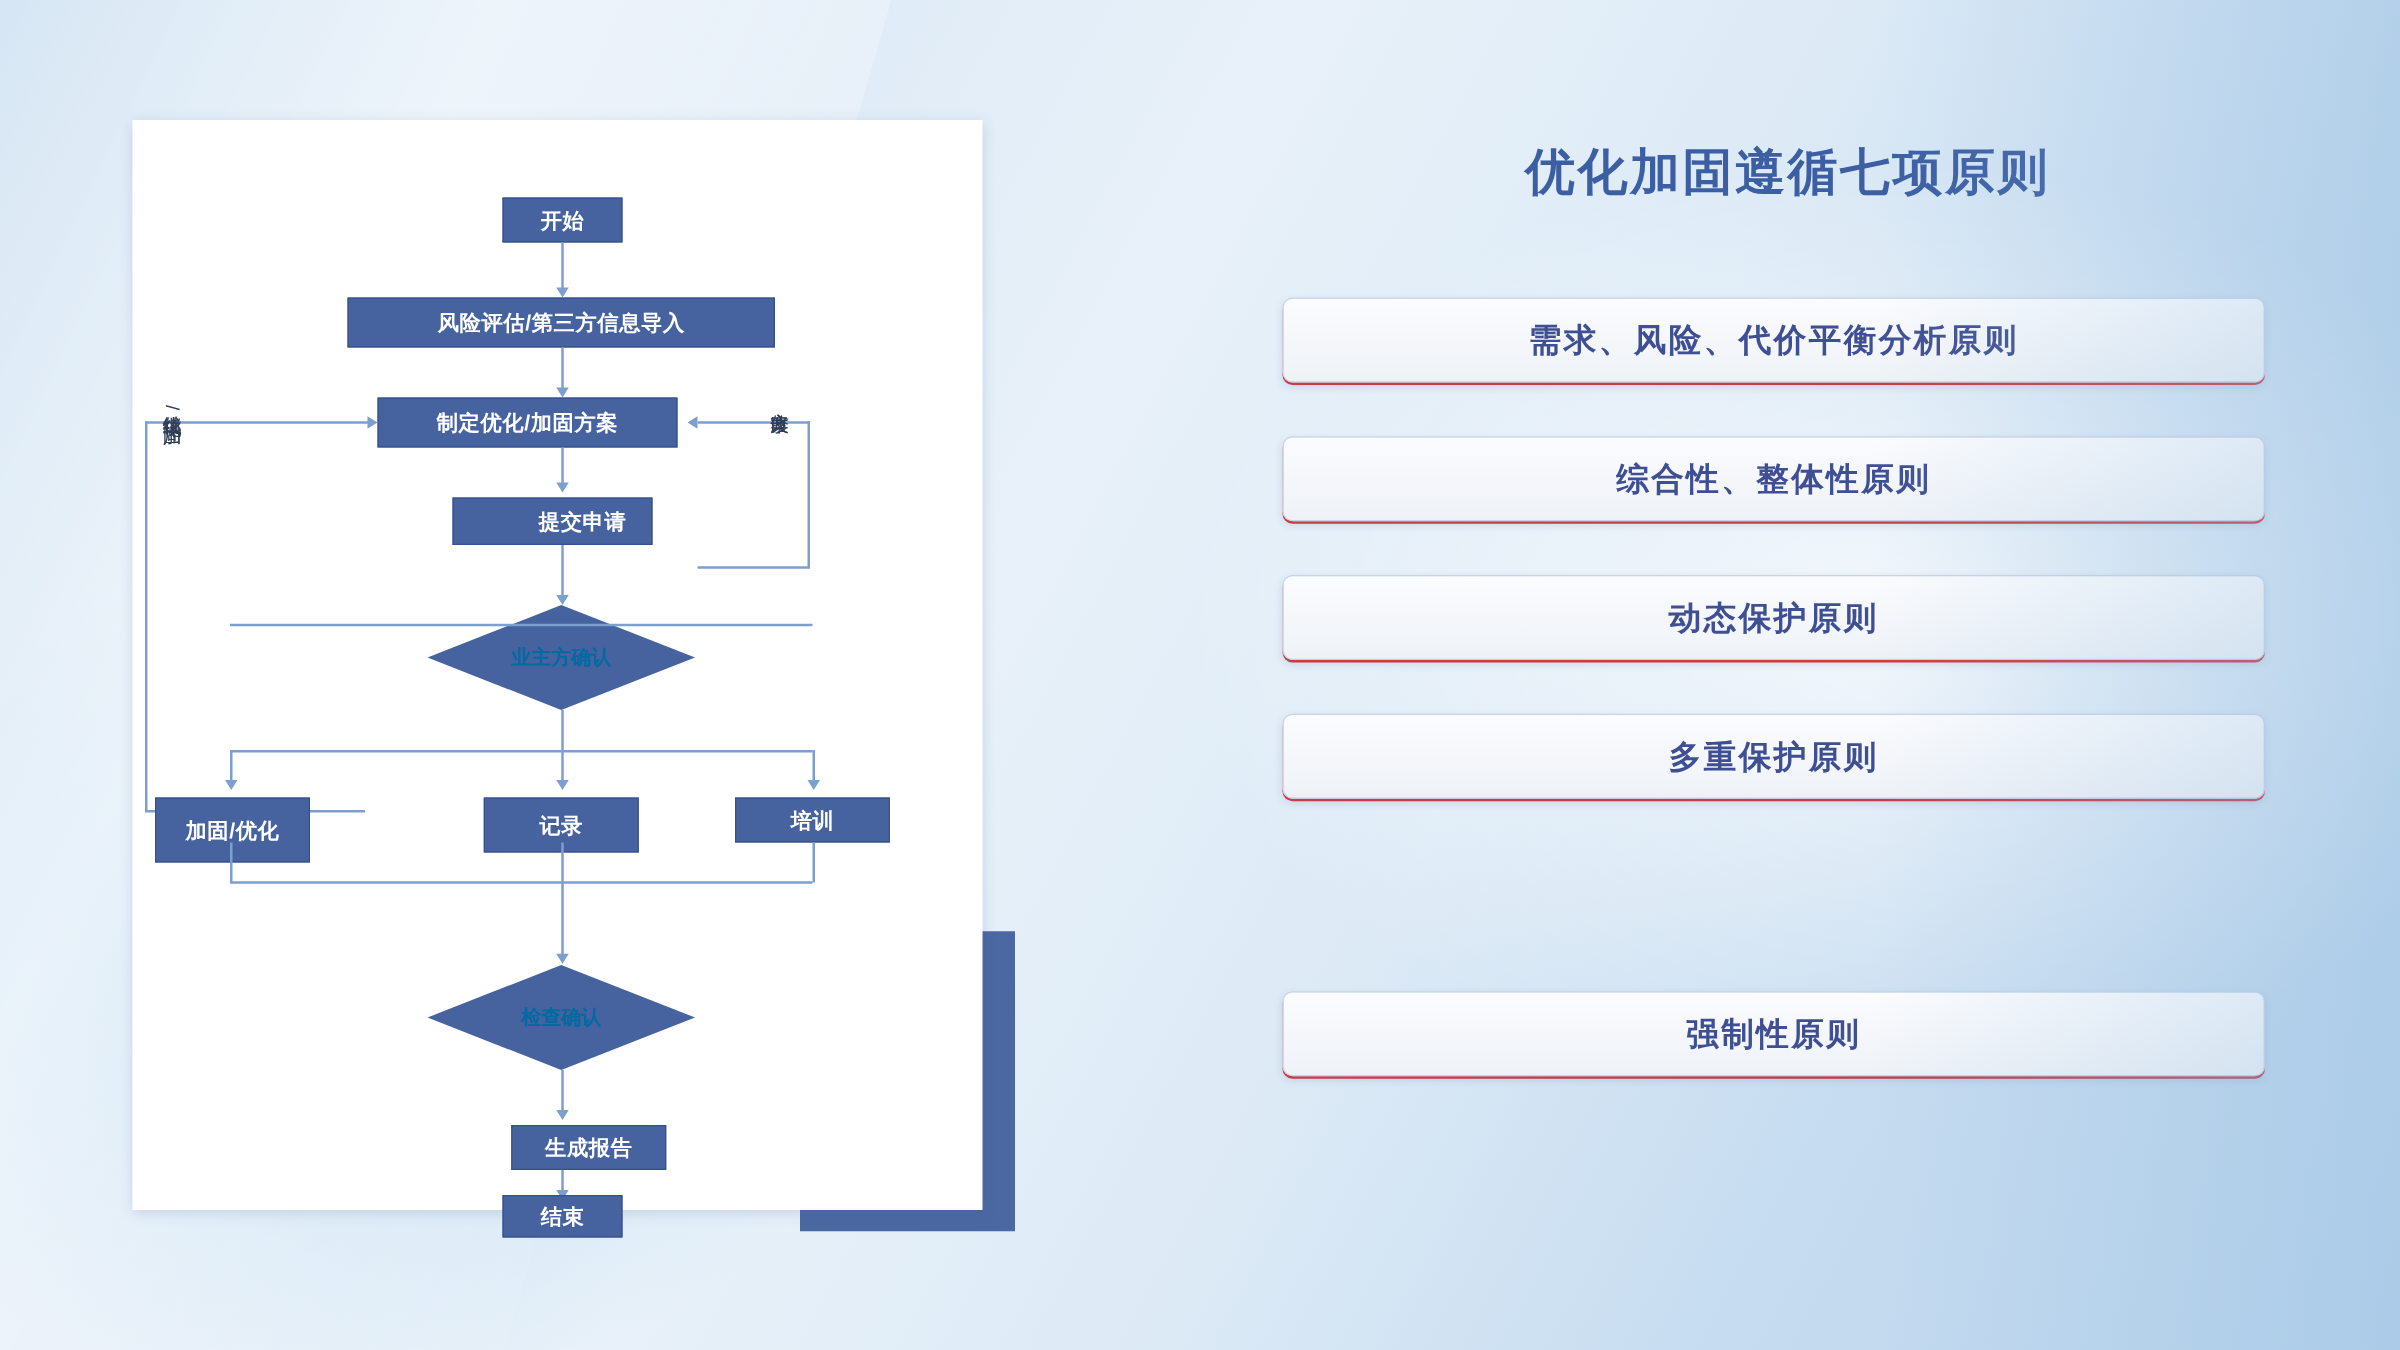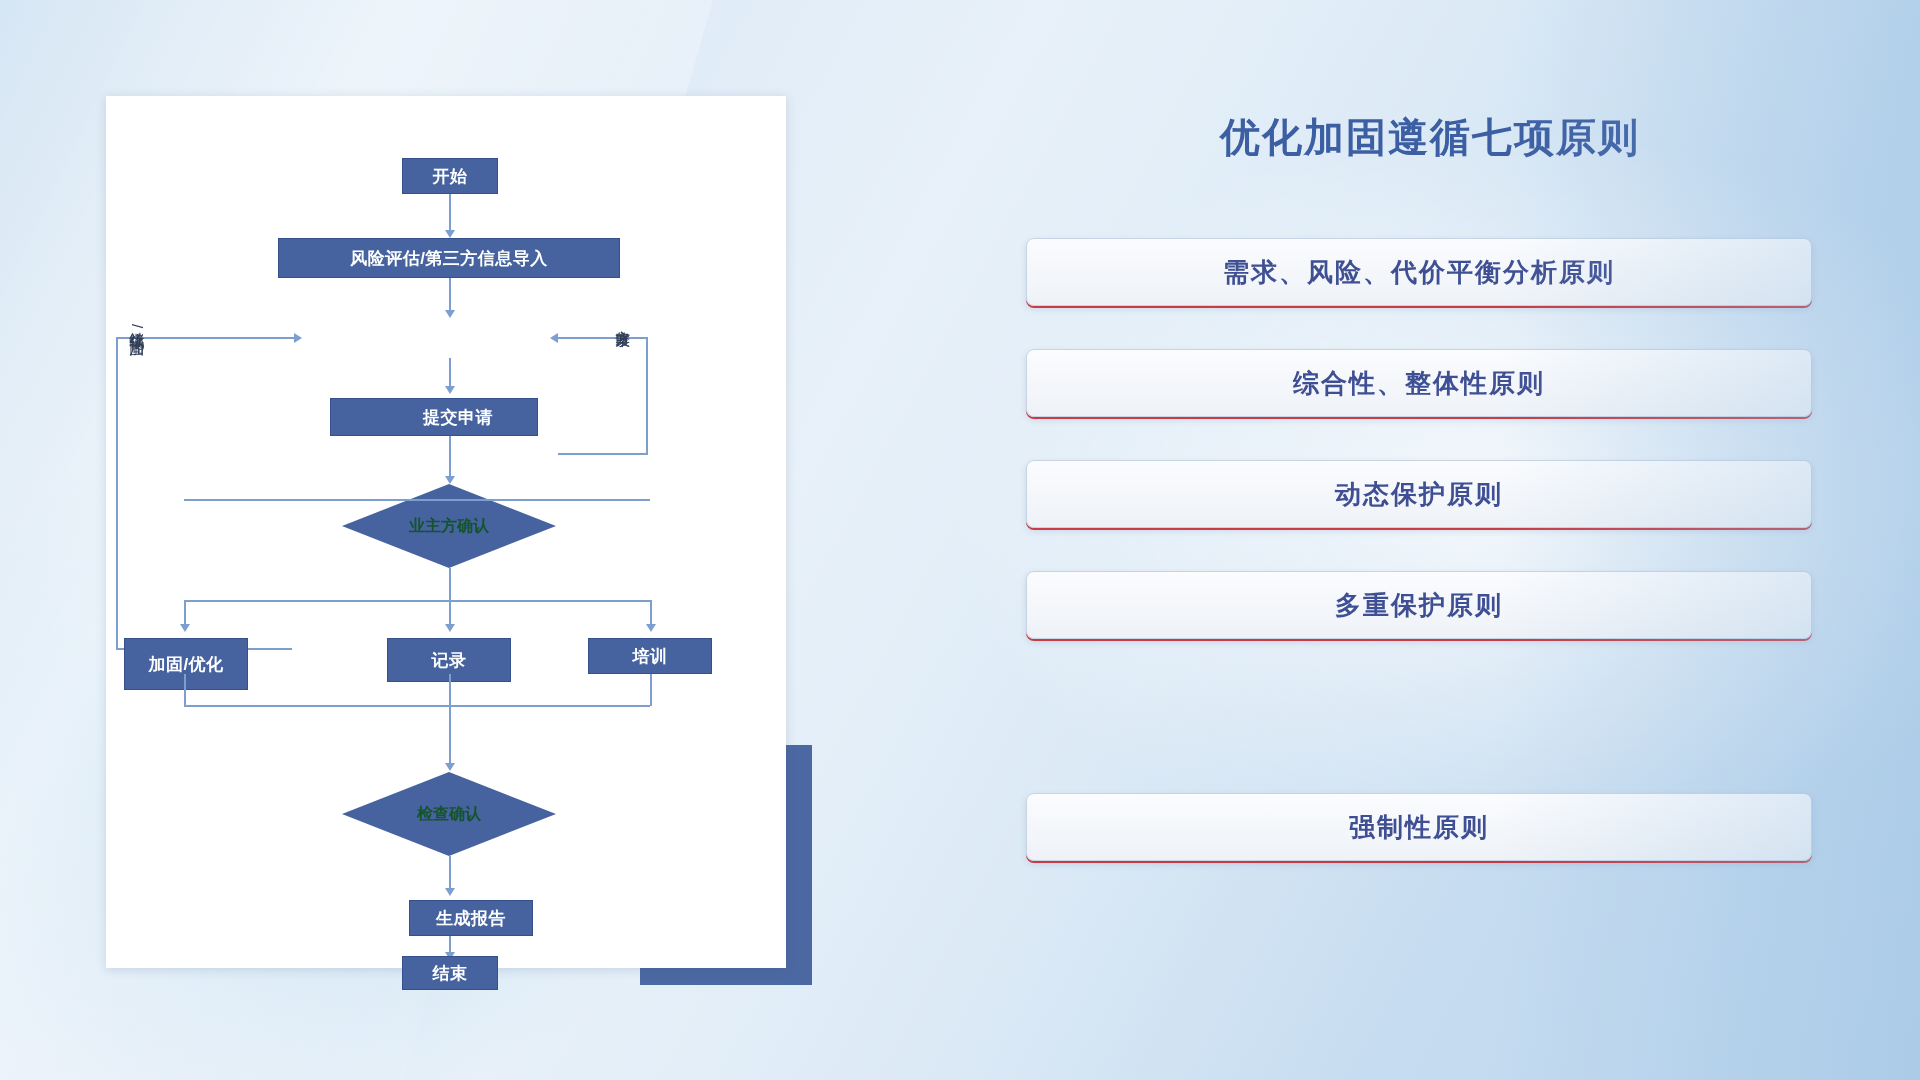--- a/index.html
+++ b/index.html
@@ -84,21 +84,21 @@
   .diamond-wrap .dia {
     position: absolute;
     left: 0; top: 0;
     width: 100%;
     height: 100%;
     background: #46639f;
     clip-path: polygon(50% 0%, 100% 50%, 50% 100%, 0% 50%);
   }
   .diamond-wrap .dlabel {
     position: relative;
-    color: #14532d;
+    color: #0369a1;
     font-size: 16px;
     font-weight: 700;
     white-space: nowrap;
     z-index: 2;
   }
   .ln {
     position: absolute;
     background: #7d9fd0;
   }
   .lnv { width: 1.5px; }
@@ -175,37 +175,38 @@
   <div class="flow-card">
 
     <div class="node" style="left:296px; top:62px; width:96px; height:36px;">开始</div>
     <div class="ln lnv" style="left:343px; top:98px; height:38px;"></div>
     <div class="arrow-down" style="left:339px; top:134px;"></div>
 
     <div class="node" style="left:172px; top:142px; width:342px; height:40px;">风险评估/第三方信息导入</div>
     <div class="ln lnv" style="left:343px; top:182px; height:36px;"></div>
     <div class="arrow-down" style="left:339px; top:214px;"></div>
 
+    <div class="node" style="left:196px; top:222px; width:240px; height:40px;">制定优化/加固方案</div>
 
     <div class="ln lnh" style="left:10px; top:241px; width:180px;"></div>
     <div class="arrow-right" style="left:188px; top:237px;"></div>
     <div class="ln lnv" style="left:10px; top:241px; height:312px;"></div>
     <div class="ln lnh" style="left:10px; top:552px; width:176px;"></div>
     <div class="vlabel" style="left:22px; top:224px; height:120px;">继续优化/加固</div>
 
     <div class="ln lnh" style="left:452px; top:241px; width:90px;"></div>
     <div class="arrow-left" style="left:444px; top:237px;"></div>
     <div class="ln lnv" style="left:540px; top:241px; height:117px;"></div>
     <div class="ln lnh" style="left:452px; top:357px; width:90px;"></div>
     <div class="vlabel" style="left:508px; top:222px; height:100px;">方案修改</div>
 
     <div class="ln lnv" style="left:343px; top:262px; height:32px;"></div>
     <div class="arrow-down" style="left:339px; top:290px;"></div>
 
-    <div class="node" style="left:224px; top:302px; width:208px; height:38px;padding-left:48px;">提交申请</div>
+    <div class="node" style="left:256px; top:302px; width:160px; height:38px;padding-left:48px;">提交申请</div>
 
     <div class="ln lnv" style="left:343px; top:340px; height:44px;"></div>
     <div class="arrow-down" style="left:339px; top:380px;"></div>
 
     <div class="diamond-wrap" style="left:236px; top:388px; width:214px; height:84px;">
       <div class="dia"></div>
       <div class="dlabel">业主方确认</div>
     </div>
 
     <div class="ln lnv" style="left:343px; top:472px; height:32px;"></div>

